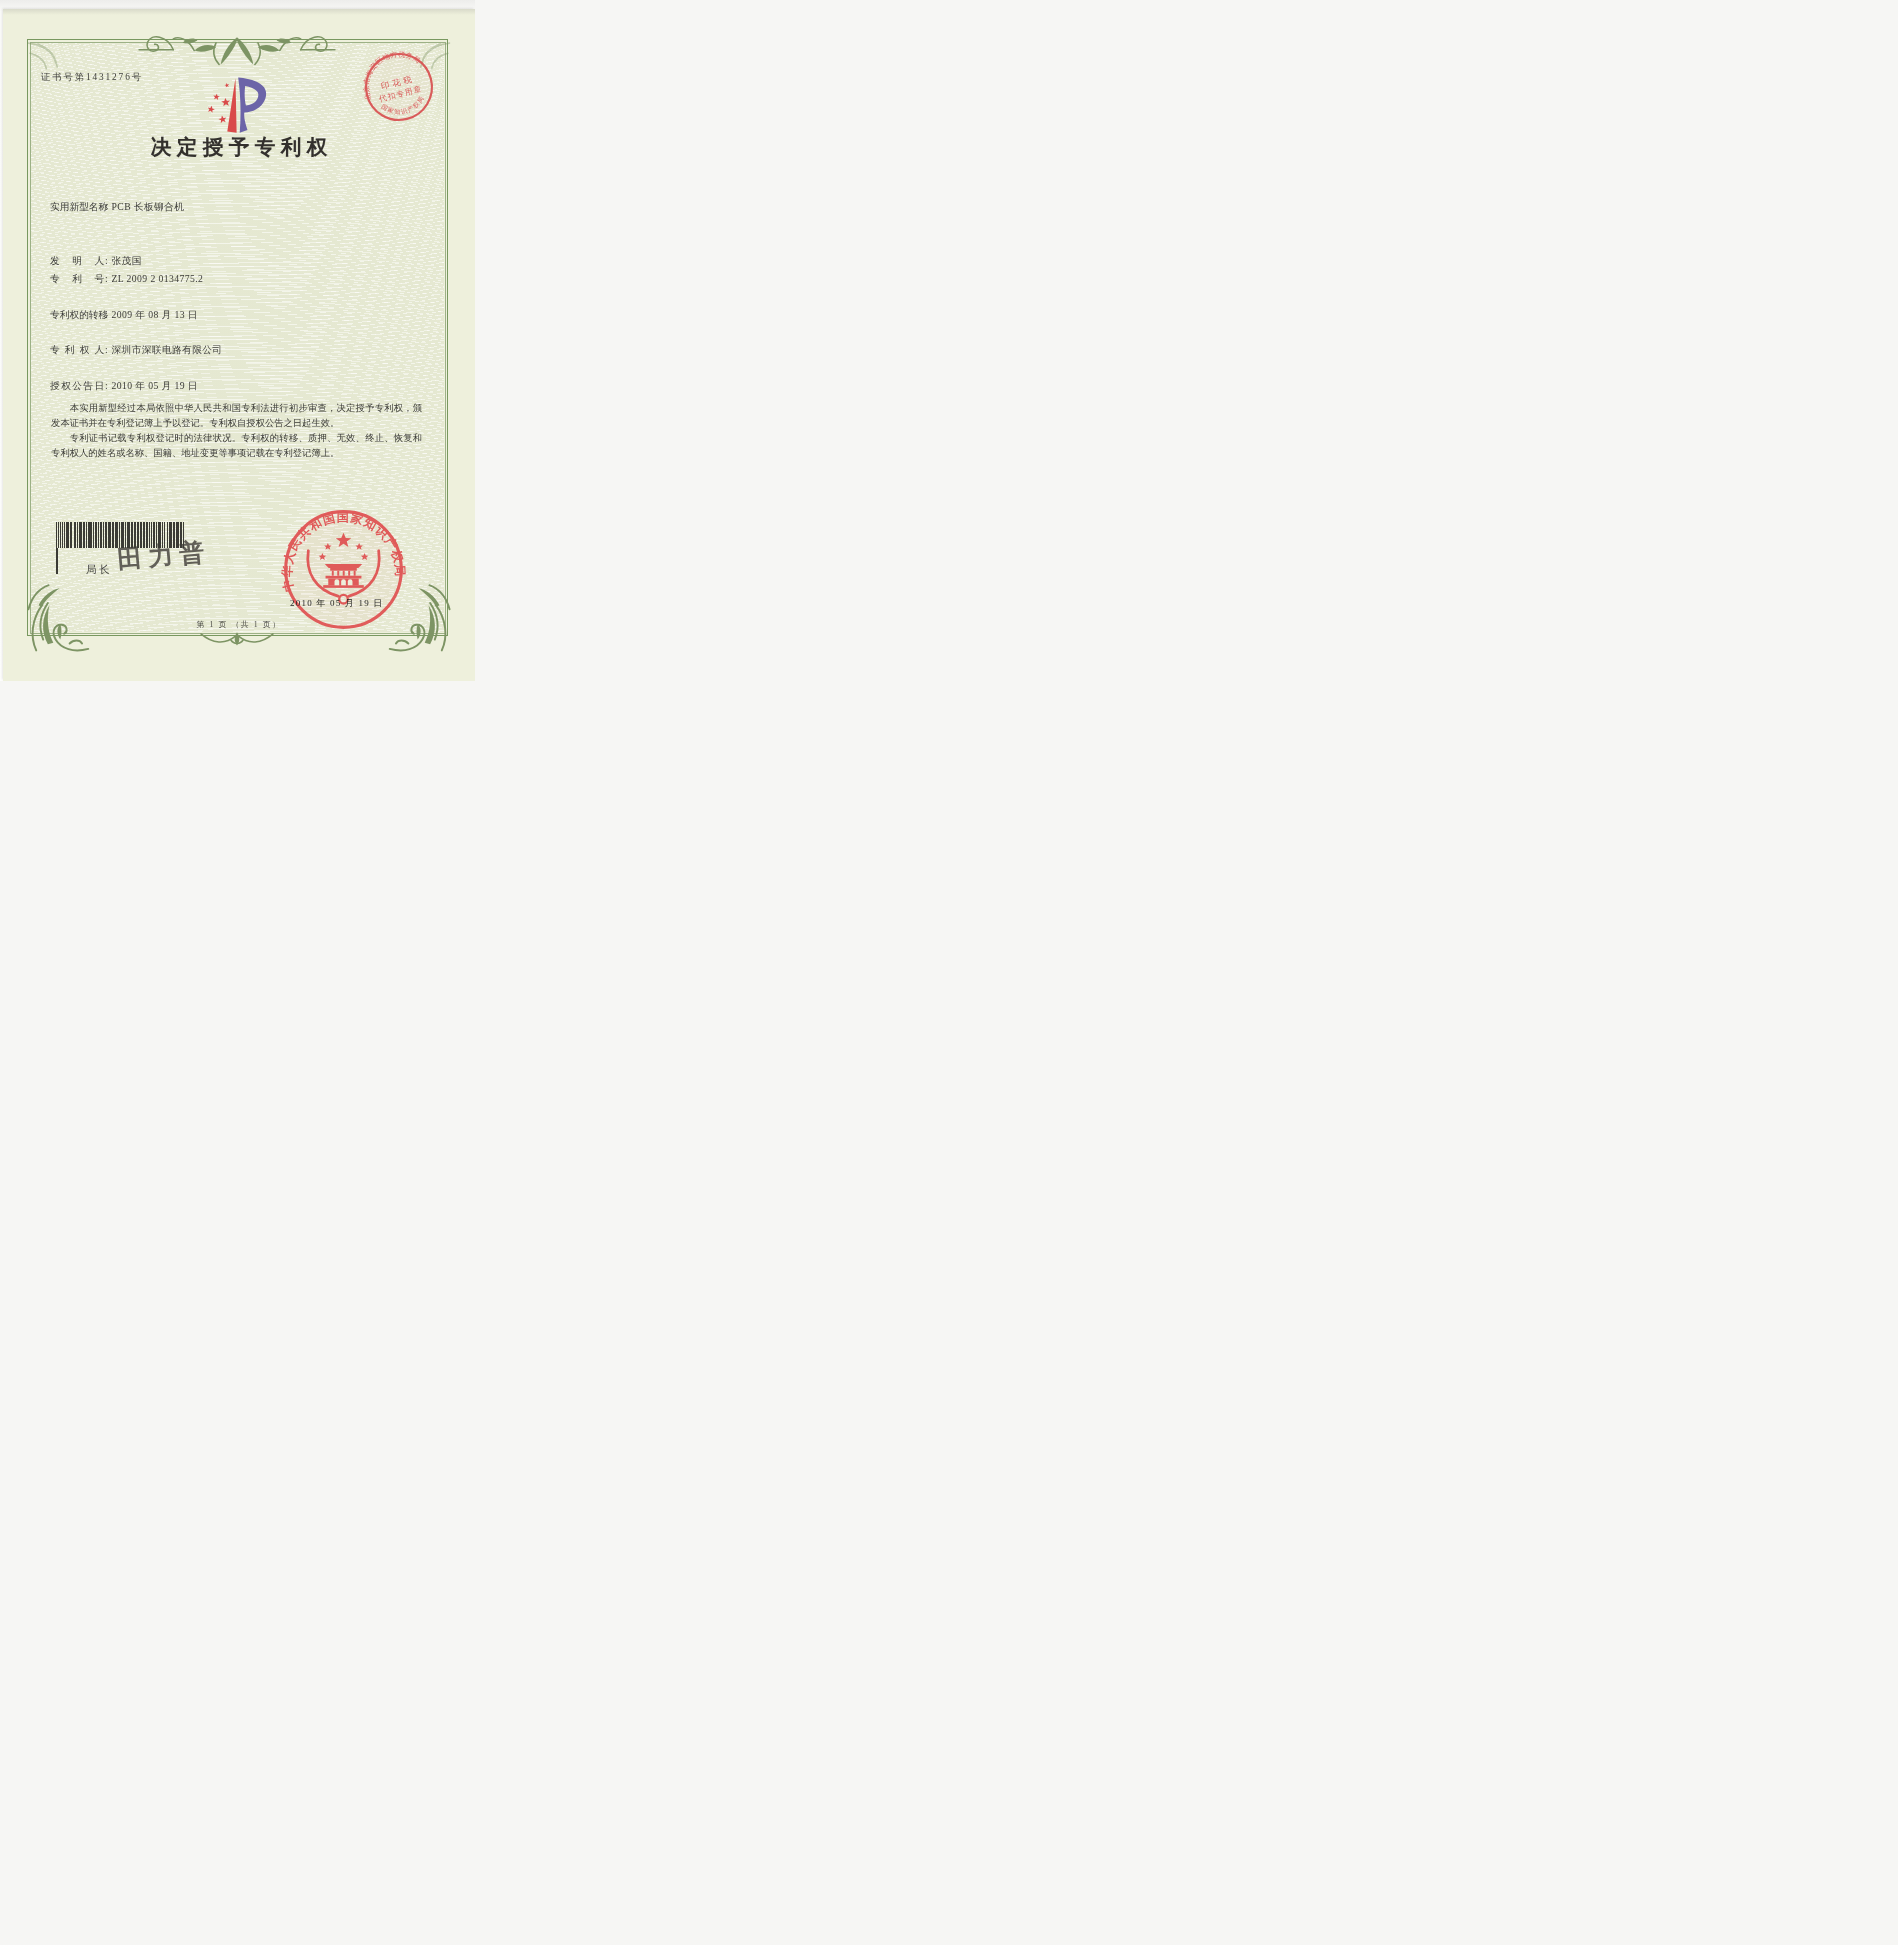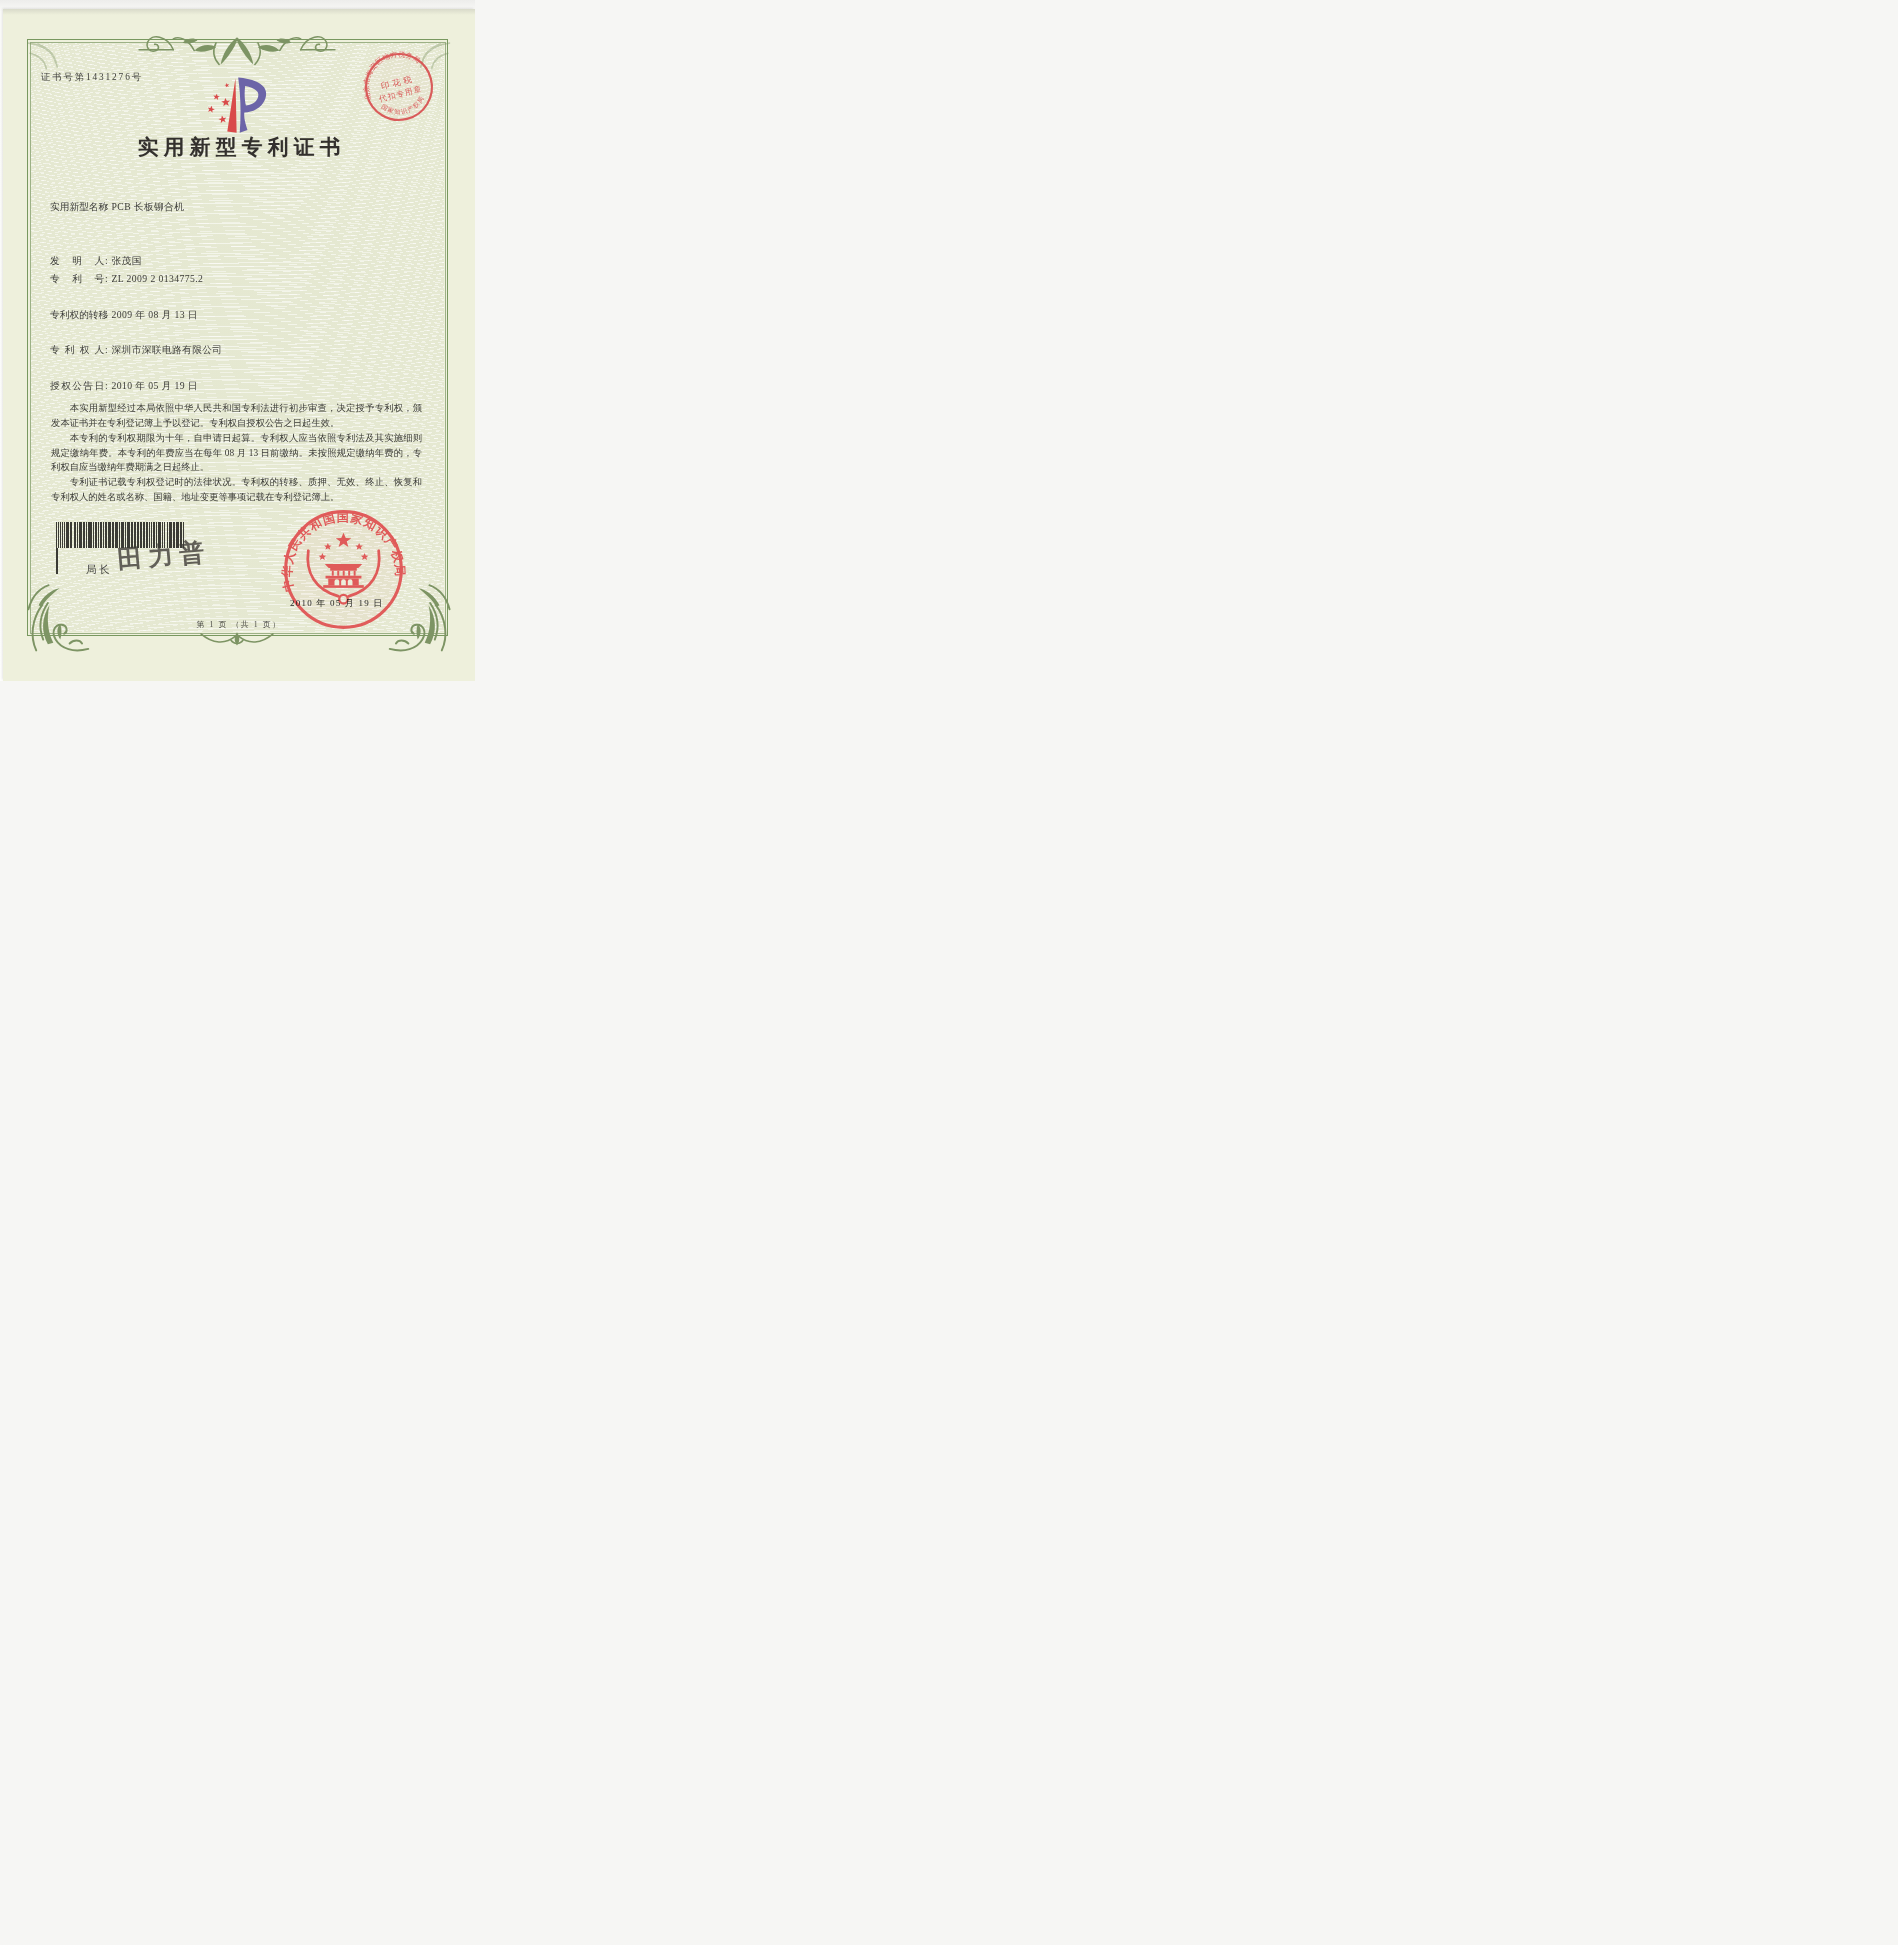--- a/index.html
+++ b/index.html
@@ -165,21 +165,21 @@
       <text font-size="19" fill="#d85050" letter-spacing="1">
         <textPath href="#arcT" startOffset="4">北京市海淀区地方税务局</textPath>
       </text>
       <text font-size="17" fill="#d85050" letter-spacing="3">
         <textPath href="#arcB" startOffset="6">国家知识产权局</textPath>
       </text>
       <text x="100" y="95" text-anchor="middle" font-size="23" fill="#d85050" letter-spacing="8">印花税</text>
       <text x="100" y="126" text-anchor="middle" font-size="21" fill="#d85050" letter-spacing="3">代扣专用章</text>
     </svg>
 
-    <h1 class="title">实用新型专利证书</h1>
+    <h1 class="title">决定授予专利权</h1>
 
     <div class="field" style="top:192px">
       <span class="flabel">实用新型名称</span><span class="colon">:</span><span class="fvalue">PCB 长板铆合机</span>
     </div>
     <div class="field" style="top:246px">
       <span class="flabel">发明人</span><span class="colon">:</span><span class="fvalue">张茂国</span>
     </div>
     <div class="field" style="top:264px">
       <span class="flabel">专利号</span><span class="colon">:</span><span class="fvalue">ZL 2009 2 0134775.2</span>
     </div>
@@ -188,21 +188,20 @@
     </div>
     <div class="field" style="top:335px">
       <span class="flabel">专利权人</span><span class="colon">:</span><span class="fvalue">深圳市深联电路有限公司</span>
     </div>
     <div class="field" style="top:371px">
       <span class="flabel">授权公告日</span><span class="colon">:</span><span class="fvalue">2010 年 05 月 19 日</span>
     </div>
 
     <div class="body-text">
       <p>本实用新型经过本局依照中华人民共和国专利法进行初步审查，决定授予专利权，颁发本证书并在专利登记簿上予以登记。专利权自授权公告之日起生效。</p>
-      <p>本专利的专利权期限为十年，自申请日起算。专利权人应当依照专利法及其实施细则规定缴纳年费。本专利的年费应当在每年 08 月 13 日前缴纳。未按照规定缴纳年费的，专利权自应当缴纳年费期满之日起终止。</p>
       <p>专利证书记载专利权登记时的法律状况。专利权的转移、质押、无效、终止、恢复和专利权人的姓名或名称、国籍、地址变更等事项记载在专利登记簿上。</p>
     </div>
 
     <div class="barcode"><span style="width:1.2px;margin-right:0.4px"></span><span style="width:0.8px;margin-right:1.2px"></span><span style="width:1.2px;margin-right:0.8px"></span><span style="width:1.2px;margin-right:1.2px"></span><span style="width:0.4px;margin-right:1.2px"></span><span style="width:0.4px;margin-right:0.4px"></span><span style="width:1.6px;margin-right:0.4px"></span><span style="width:0.8px;margin-right:0.4px"></span><span style="width:0.4px;margin-right:0.8px"></span><span style="width:1.6px;margin-right:1.2px"></span><span style="width:1.2px;margin-right:0.4px"></span><span style="width:1.2px;margin-right:0.8px"></span><span style="width:0.4px;margin-right:1.2px"></span><span style="width:0.4px;margin-right:1.2px"></span><span style="width:0.4px;margin-right:0.4px"></span><span style="width:1.2px;margin-right:1.2px"></span><span style="width:1.2px;margin-right:1.2px"></span><span style="width:1.2px;margin-right:1.2px"></span><span style="width:0.4px;margin-right:0.4px"></span><span style="width:0.4px;margin-right:0.8px"></span><span style="width:0.8px;margin-right:0.4px"></span><span style="width:1.2px;margin-right:0.4px"></span><span style="width:1.2px;margin-right:0.8px"></span><span style="width:0.4px;margin-right:0.8px"></span><span style="width:0.8px;margin-right:0.8px"></span><span style="width:0.8px;margin-right:1.2px"></span><span style="width:1.2px;margin-right:0.4px"></span><span style="width:1.2px;margin-right:0.8px"></span><span style="width:0.8px;margin-right:0.8px"></span><span style="width:0.4px;margin-right:0.4px"></span><span style="width:1.2px;margin-right:0.8px"></span><span style="width:0.8px;margin-right:0.4px"></span><span style="width:0.8px;margin-right:0.4px"></span><span style="width:1.2px;margin-right:0.4px"></span><span style="width:0.4px;margin-right:1.2px"></span><span style="width:1.2px;margin-right:0.8px"></span><span style="width:1.6px;margin-right:0.4px"></span><span style="width:0.8px;margin-right:0.8px"></span><span style="width:1.2px;margin-right:0.8px"></span><span style="width:0.4px;margin-right:0.4px"></span><span style="width:1.2px;margin-right:0.4px"></span><span style="width:0.4px;margin-right:1.2px"></span><span style="width:1.2px;margin-right:0.8px"></span><span style="width:0.8px;margin-right:0.8px"></span><span style="width:0.4px;margin-right:0.4px"></span><span style="width:1.2px;margin-right:0.4px"></span><span style="width:1.2px;margin-right:0.4px"></span><span style="width:1.2px;margin-right:0.8px"></span><span style="width:0.8px;margin-right:0.4px"></span><span style="width:1.2px;margin-right:0.4px"></span><span style="width:0.4px;margin-right:0.8px"></span><span style="width:1.2px;margin-right:0.8px"></span><span style="width:0.4px;margin-right:0.8px"></span><span style="width:0.4px;margin-right:1.2px"></span><span style="width:0.4px;margin-right:0.8px"></span><span style="width:1.2px;margin-right:1.2px"></span><span style="width:1.2px;margin-right:1.2px"></span><span style="width:0.4px;margin-right:0.4px"></span><span style="width:0.8px;margin-right:0.8px"></span><span style="width:1.2px;margin-right:0.8px"></span><span style="width:1.6px;margin-right:1.2px"></span><span style="width:0.8px;margin-right:1.2px"></span><span style="width:0.8px;margin-right:0.8px"></span><span style="width:1.6px;margin-right:0.8px"></span><span style="width:0.8px;margin-right:1.2px"></span><span style="width:1.6px;margin-right:1.2px"></span><span style="width:0.4px;margin-right:0.4px"></span><span style="width:0.8px;margin-right:0.4px"></span><span style="width:0.4px;margin-right:0.8px"></span><span style="width:1.2px;margin-right:0.4px"></span><span style="width:0.8px;margin-right:0.4px"></span><span style="width:0.4px;margin-right:0.8px"></span><span style="width:1.2px;margin-right:1.2px"></span><span style="width:1.6px;margin-right:0.4px"></span><span style="width:1.2px;margin-right:0.4px"></span><span style="width:1.2px;margin-right:0.4px"></span><span style="width:0.8px;margin-right:0.8px"></span><span style="width:0.4px;margin-right:1.2px"></span><span style="width:0.8px;margin-right:0.4px"></span><span style="width:1.2px;margin-right:0.8px"></span></div>
 
     <div class="sig-label">局长</div>
     <div class="sig-name">田力普</div>
 
     <svg class="seal" width="125" height="125" viewBox="0 0 320 320">
       <defs>

